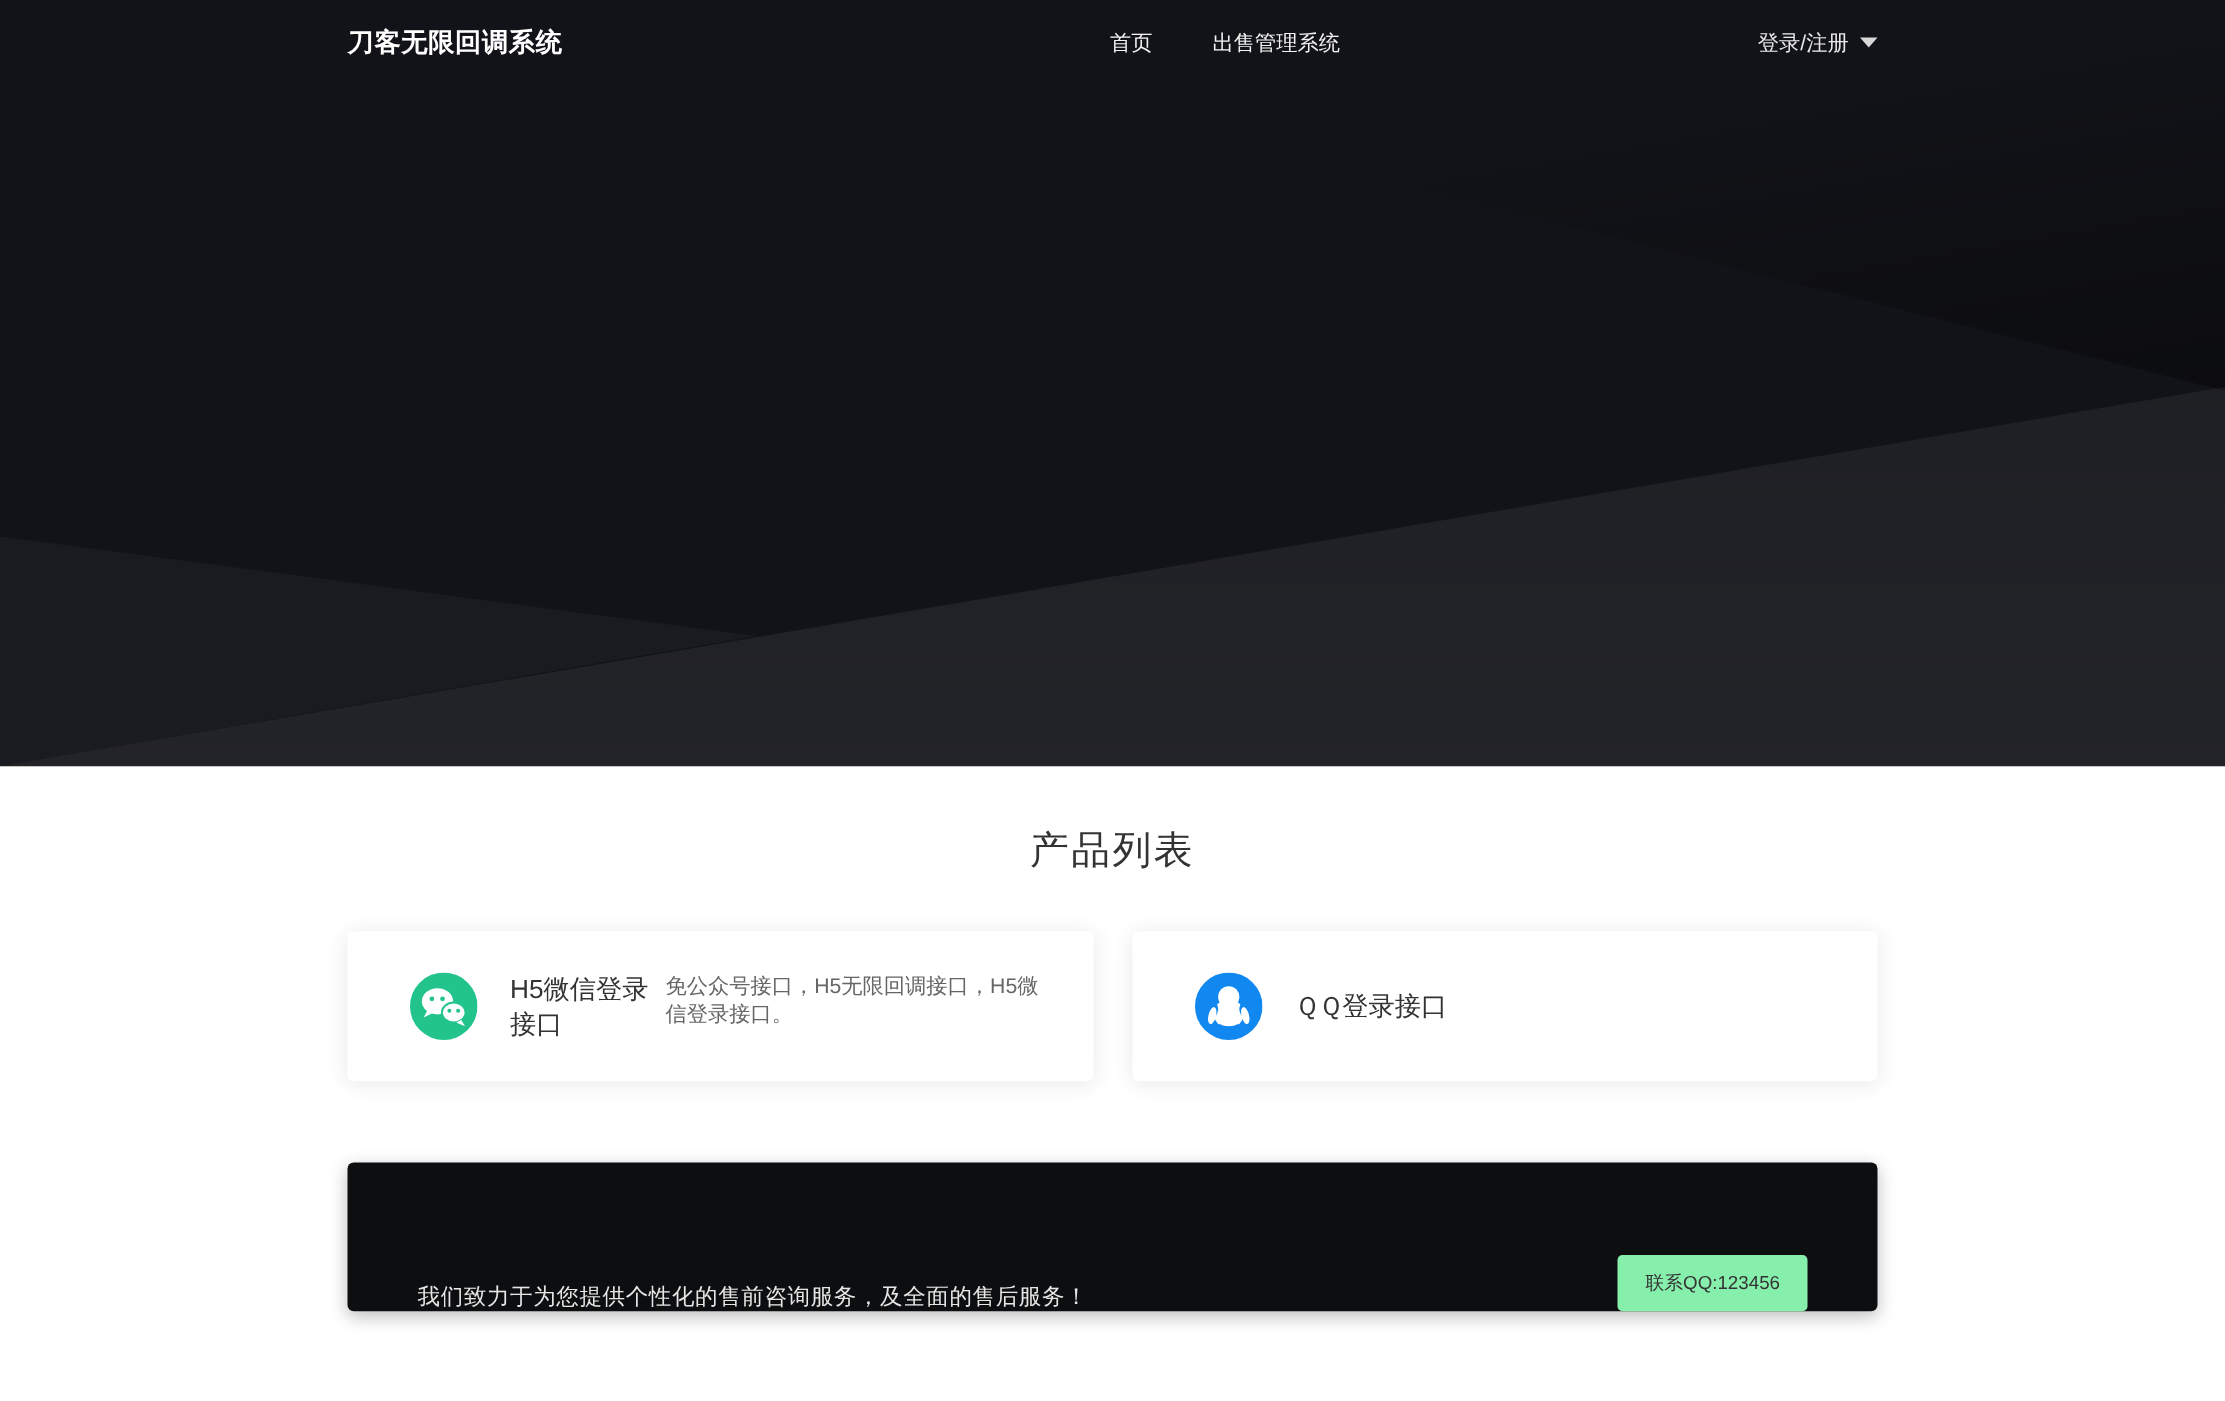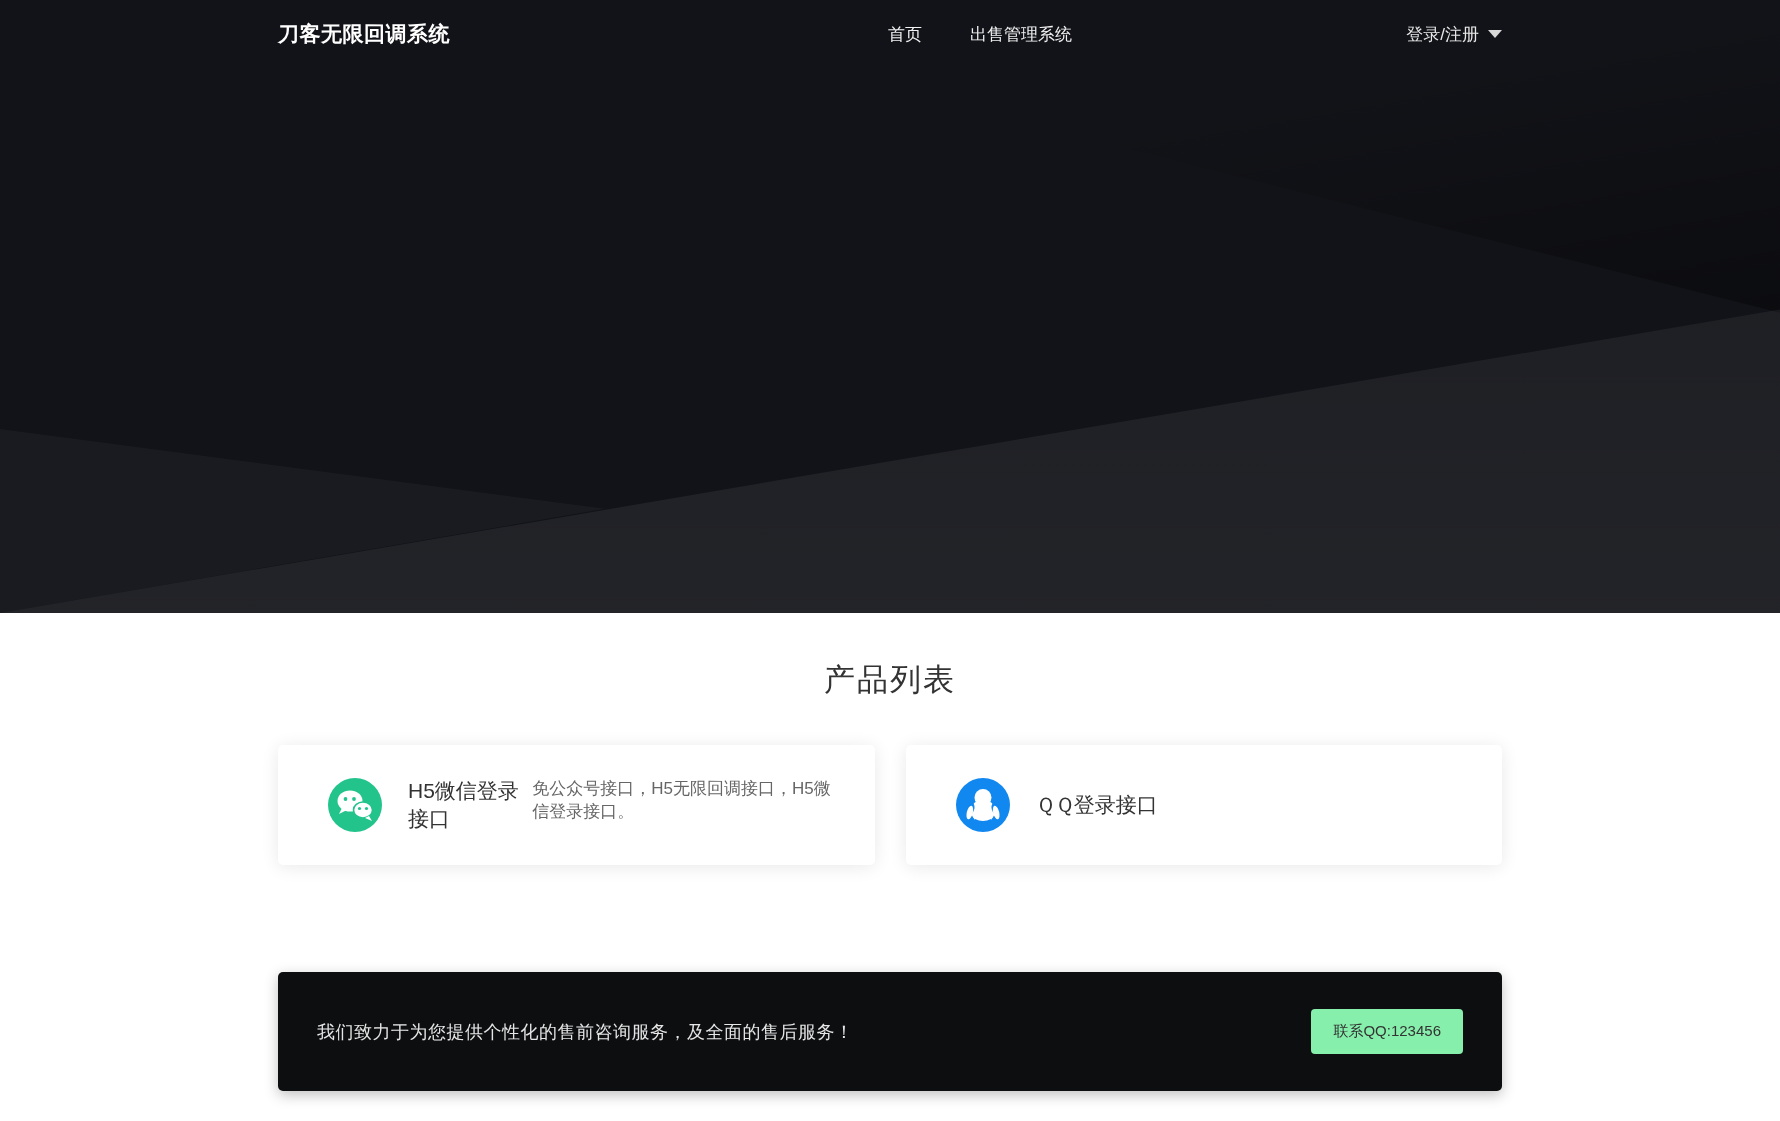--- a/index.html
+++ b/index.html
@@ -50,24 +50,24 @@
   .card-icon { width: 54px; height: 54px; flex: 0 0 54px; }
   .card-text { display: flex; flex-direction: row; gap: 9px; }
   .card-title { font-size: 21px; color: #333333; font-weight: 500; }
   .card-desc { font-size: 17px; color: #666666; }
 
   .fill-wechat { fill: #22c48c; }
   .fill-qq { fill: #1187f0; }
 
   
   .contact-banner {
-    margin-top: 107px; margin-bottom: 20px;
+    margin-top: 65px; margin-bottom: 20px;
     background: #0d0e10; border-radius: 5px;
-    height: 119px; display: flex; align-items: center;
-    padding: 0 39px;
+    height: 119px; display: flex; align-items: flex-end;
+    padding: 0 56px;
     box-shadow: 0 4px 14px rgba(0,0,0,0.25);
   }
   .banner-text { color: #e6e6e6; font-size: 18px; letter-spacing: 0.5px; }
   .banner-button {
     margin-left: auto; background: #86efac; color: #333333;
     border: none; border-radius: 4px; font-size: 15px;
     font-family: "Liberation Sans", "DejaVu Sans", sans-serif;
     padding: 13px 22px; cursor: pointer;
   }
 </style>

